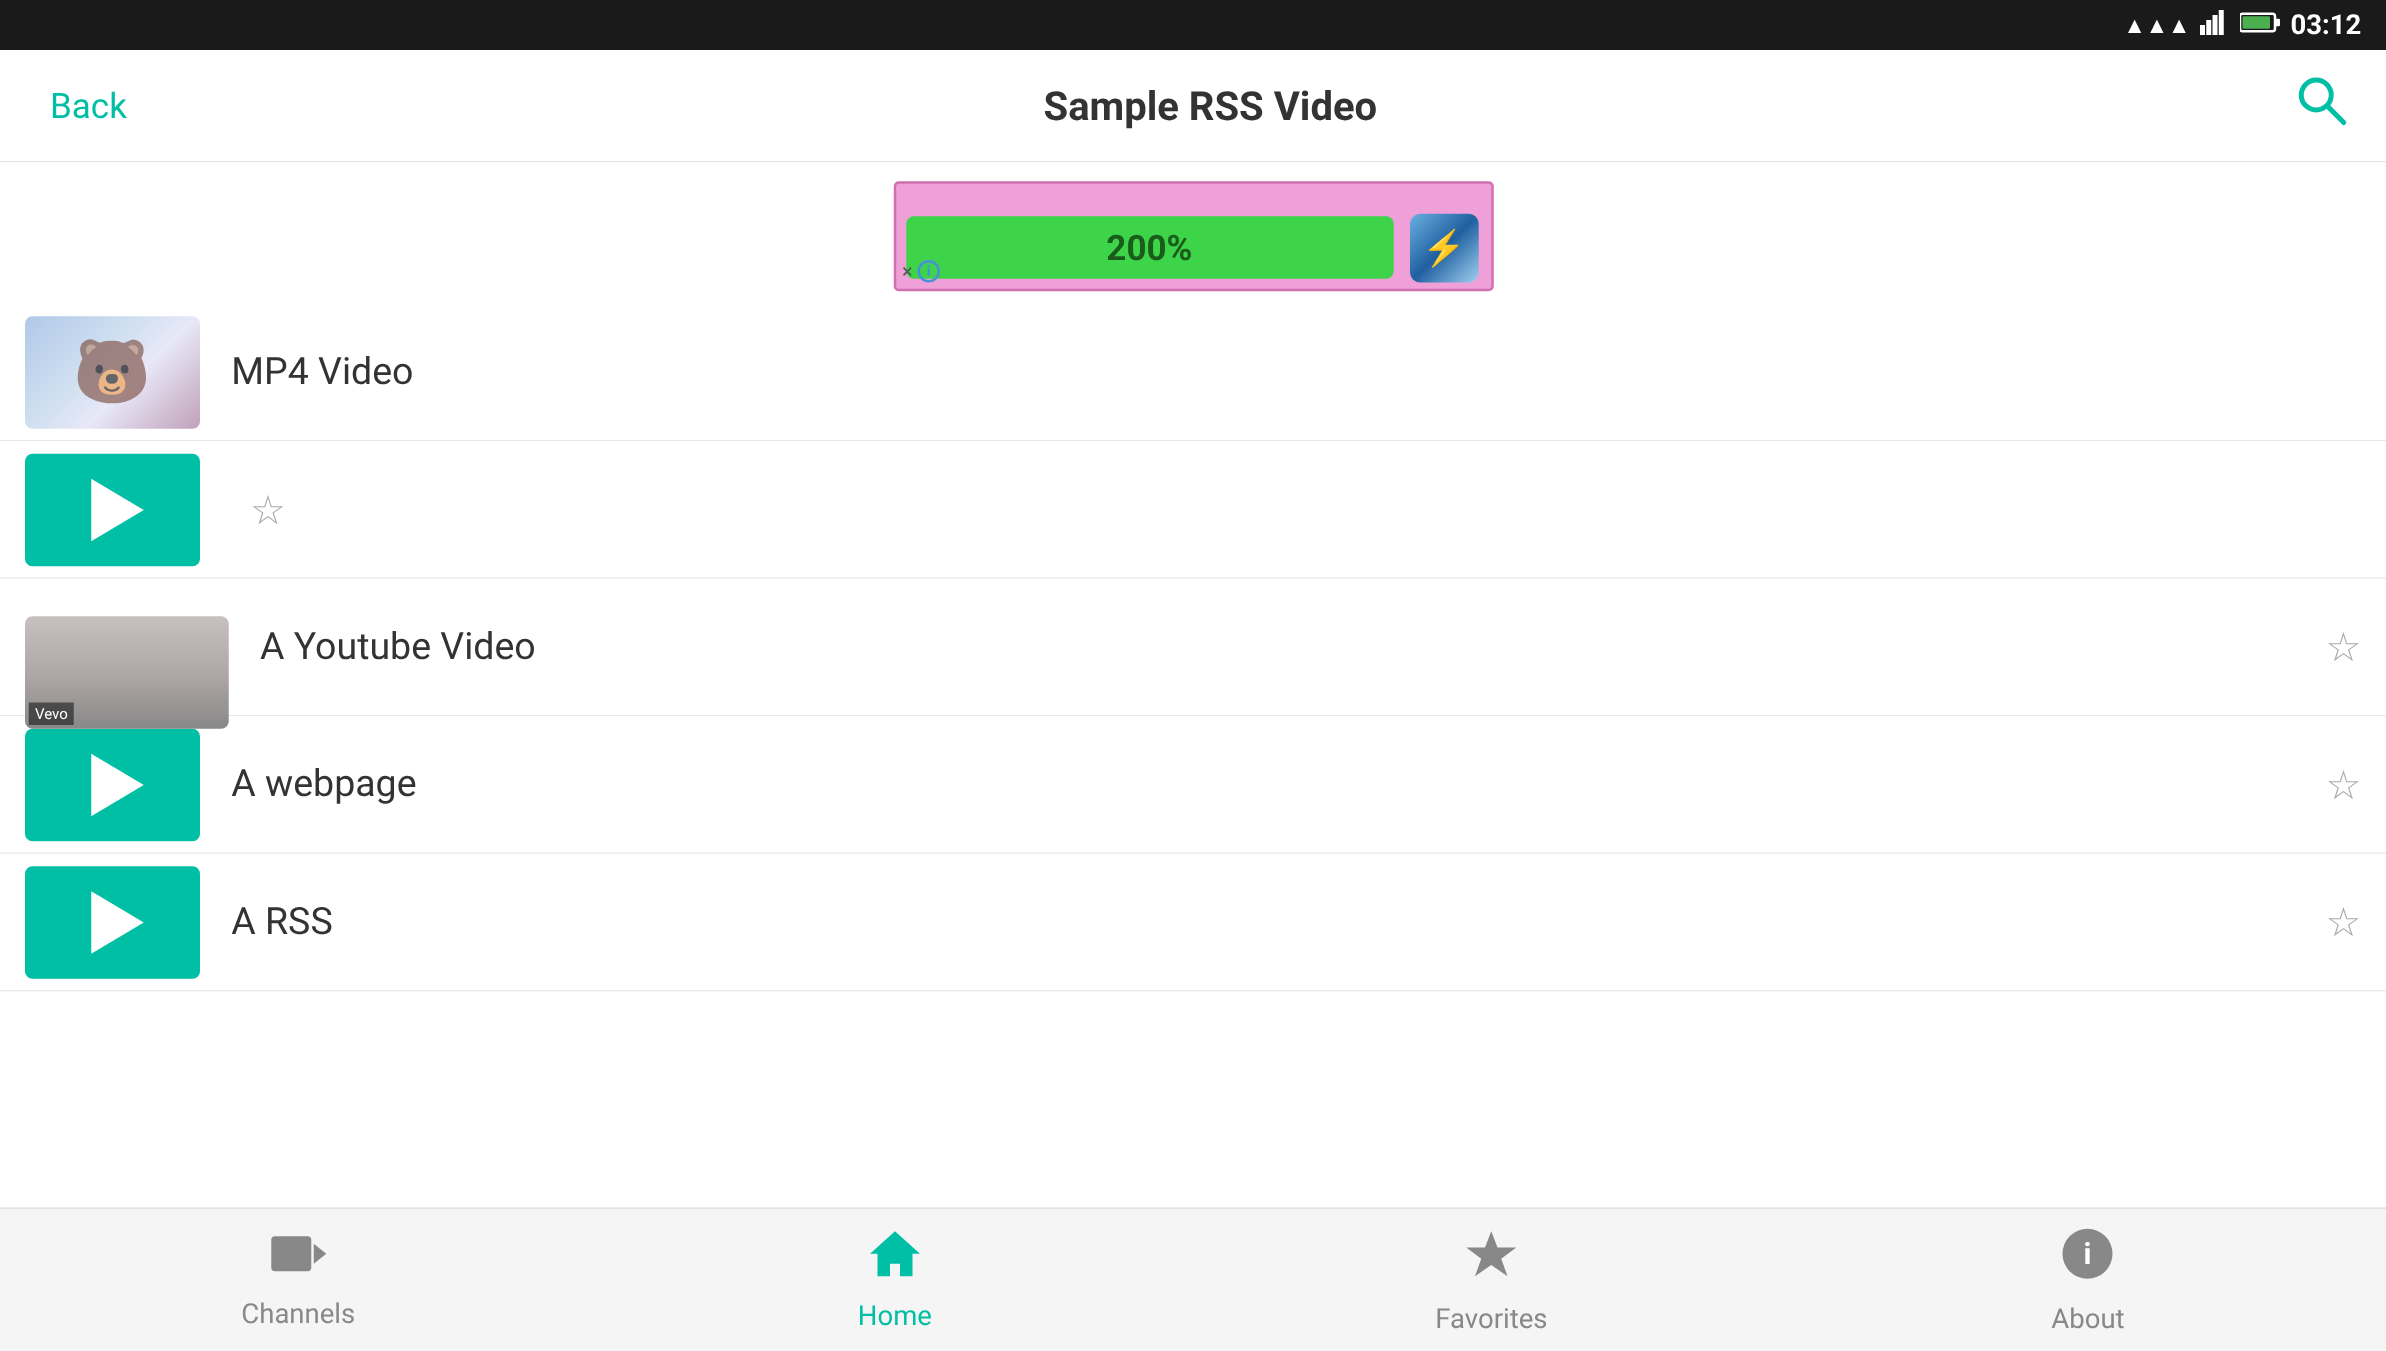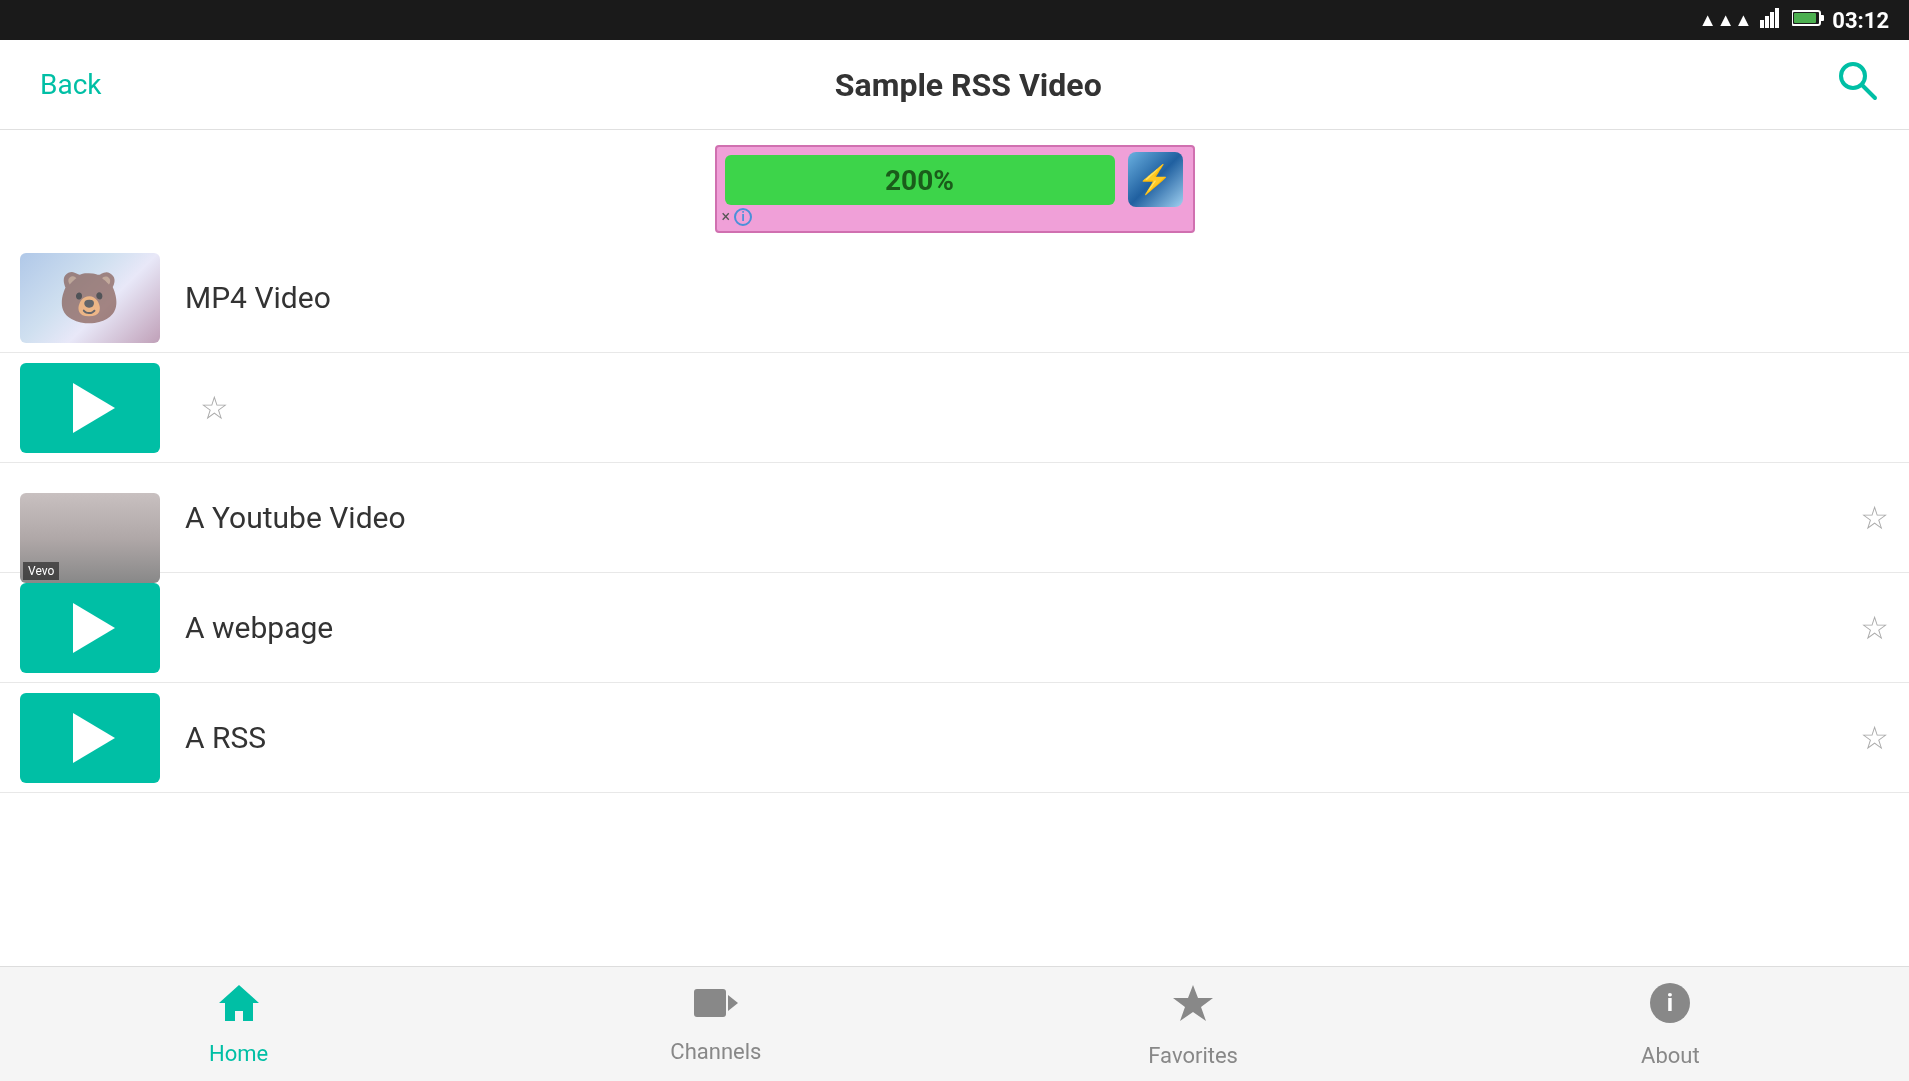--- a/index.html
+++ b/index.html
@@ -75,21 +75,21 @@
       padding: 15px 0 10px;
       background: #fff;
     }
     .ad-banner {
       width: 480px;
       height: 88px;
       background: #f0a0d8;
       border: 2px solid #d070b0;
       border-radius: 4px;
       display: flex;
-      align-items: flex-start;
+      align-items: flex-end;
       position: relative;
       overflow: visible;
     }
     .ad-close {
       position: absolute;
       left: 5px;
       bottom: 5px;
       display: flex;
       align-items: center;
       gap: 4px;
@@ -196,21 +196,21 @@
       align-items: center;
       justify-content: center;
       overflow: hidden;
       position: relative;
     }
     .mp4-snowman {
       font-size: 50px;
       opacity: 0.7;
     }
     .thumbnail-img-youtube {
-      width: 140px;
+      width: 163px;
       height: 90px;
       background: linear-gradient(180deg, #c8c0c0 0%, #b0a8a8 50%, #888 100%);
       display: flex;
       align-items: flex-end;
       justify-content: flex-start;
       overflow: hidden;
       position: relative;
       margin-top: 40px;
     }
     .youtube-label {
@@ -368,36 +368,36 @@
     </div>
     <span class="item-title">A RSS</span>
     <span class="star-icon">☆</span>
   </div>
 
 </div>
 
 <div class="bottom-nav">
 
   <div class="nav-item">
-    <span class="nav-icon home-active">
-      <svg width="44" height="40" viewBox="0 0 44 40" fill="none">
-        <polygon points="22,2 2,20 8,20 8,38 18,38 18,28 26,28 26,38 36,38 36,20 42,20" fill="#00bfa5"></polygon>
-      </svg>
-    </span>
-    <span class="nav-label active">Home</span>
-  </div>
-
-  <div class="nav-item">
     <span class="nav-icon inactive">
       <svg width="48" height="36" viewBox="0 0 48 36" fill="none">
         <rect x="2" y="4" width="32" height="28" rx="3" fill="#888"></rect>
         <polygon points="36,10 46,18 36,26" fill="#888"></polygon>
       </svg>
     </span>
     <span class="nav-label inactive">Channels</span>
+  </div>
+
+  <div class="nav-item">
+    <span class="nav-icon home-active">
+      <svg width="44" height="40" viewBox="0 0 44 40" fill="none">
+        <polygon points="22,2 2,20 8,20 8,38 18,38 18,28 26,28 26,38 36,38 36,20 42,20" fill="#00bfa5"></polygon>
+      </svg>
+    </span>
+    <span class="nav-label active">Home</span>
   </div>
 
   <div class="nav-item">
     <span class="nav-icon inactive">
       <svg width="44" height="44" viewBox="0 0 44 44" fill="#888">
         <polygon points="22,4 27,17 42,17 30,26 35,40 22,31 9,40 14,26 2,17 17,17" fill="#888"></polygon>
       </svg>
     </span>
     <span class="nav-label inactive">Favorites</span>
   </div>

